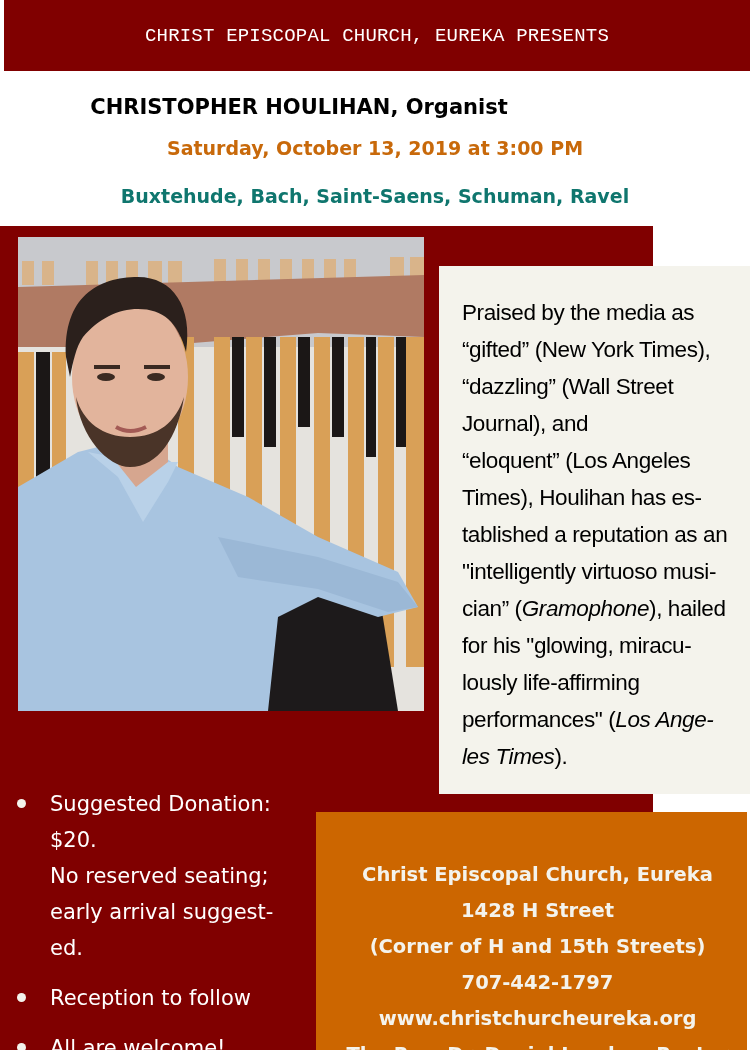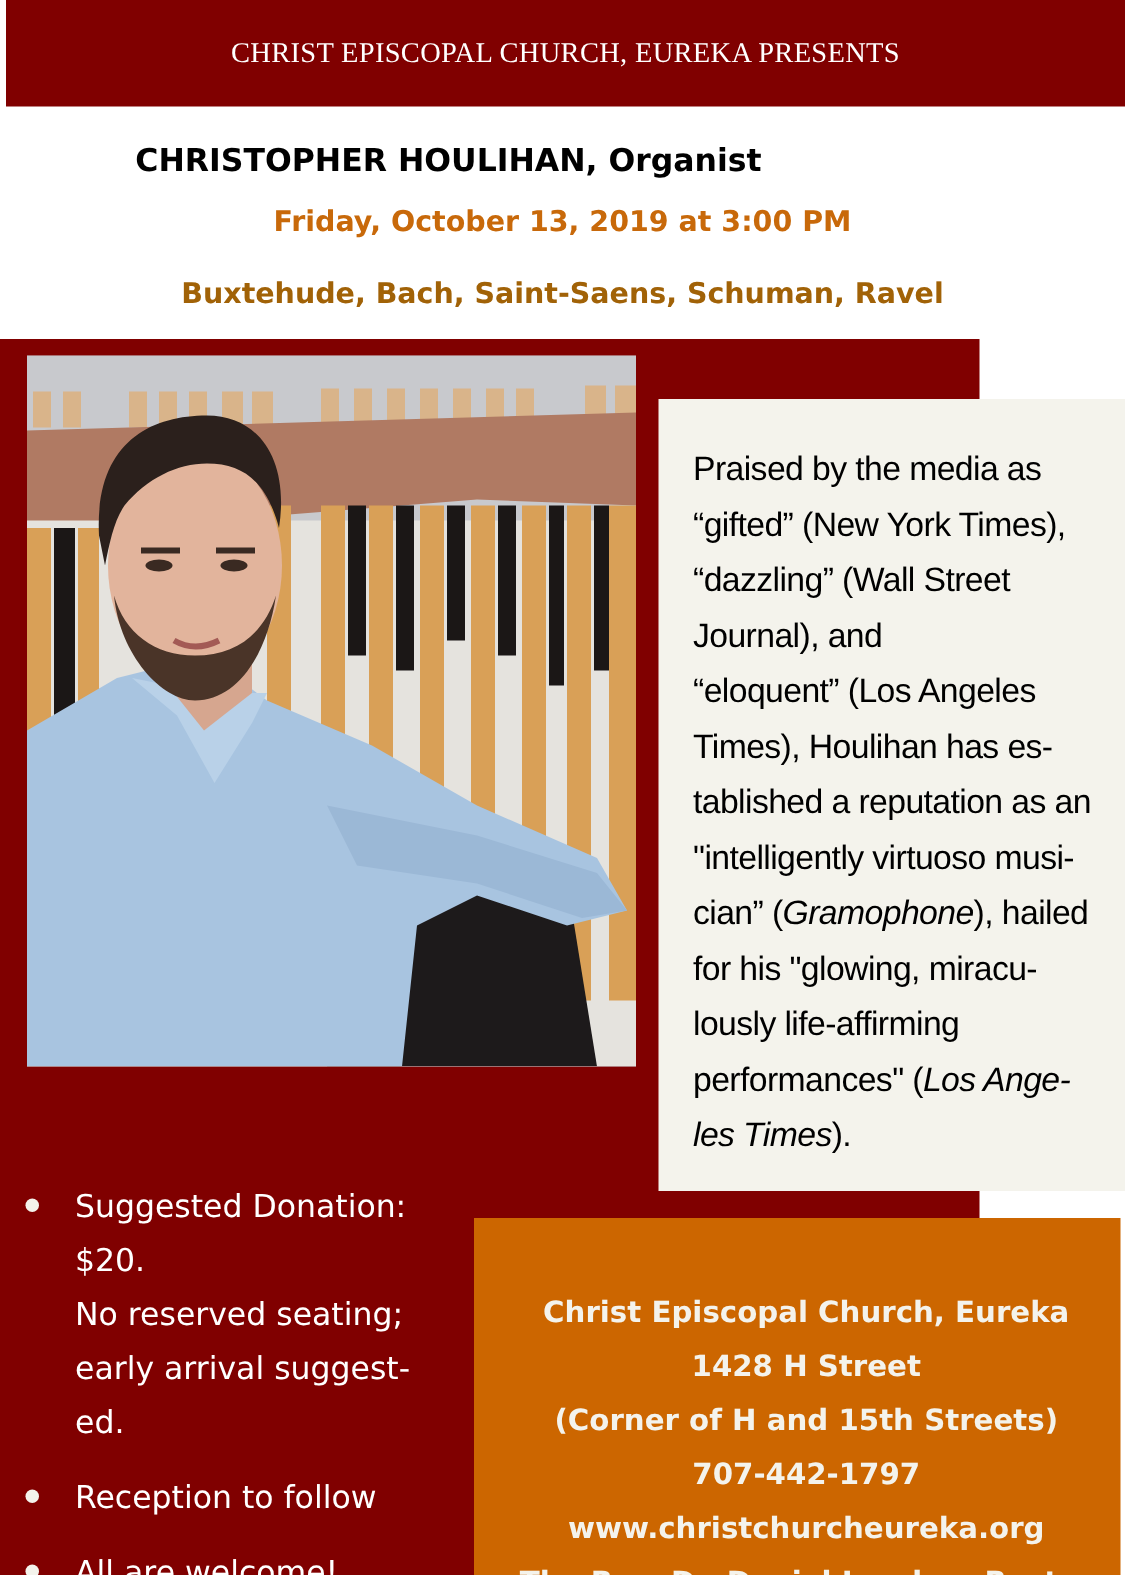--- a/index.html
+++ b/index.html
@@ -5,35 +5,35 @@
   html, body { margin: 0; padding: 0; }
   body {
     width: 750px; height: 1050px; overflow: hidden; position: relative;
     background: #ffffff;
     font-family: "DejaVu Sans", sans-serif;
   }
   .banner {
     position: absolute; left: 4px; top: 0; width: 746px; height: 71px;
     background: #800000; color: #ffffff;
     display: flex; align-items: center; justify-content: center;
-    font-family: Liberation Serif, serif; font-size: 19px; letter-spacing: 0.2px;
+    font-family: Liberation Mono, monospace; font-size: 19px; letter-spacing: 0.2px;
     font-weight: normal;
   }
   .title-block { position: absolute; left: 0; top: 71px; width: 750px; height: 155px; text-align: center; }
   .performer {
     position: absolute; left: 0; width: 598px; top: 24px;
     font-family: "DejaVu Sans", sans-serif; font-weight: bold; font-size: 21px; color: #000;
   }
   .date {
     position: absolute; left: 0; width: 750px; top: 66px;
     font-family: "DejaVu Sans", sans-serif; font-weight: bold; font-size: 19px;
   }
   .composers {
     position: absolute; left: 0; width: 750px; top: 114px;
-    font-family: "DejaVu Sans", sans-serif; font-weight: bold; font-size: 19px; color: #a16207;
+    font-family: "DejaVu Sans", sans-serif; font-weight: bold; font-size: 19px; color: #0f766e;
   }
   .main {
     position: absolute; left: 0; top: 226px; width: 653px; height: 824px;
     background: #800000;
   }
   .photo {
     position: absolute; left: 18px; top: 11px; width: 406px; height: 474px;
     overflow: hidden; background: #c9c9cc;
   }
   .photo svg { display: block; }
@@ -63,21 +63,21 @@
 </style>
 </head>
 <body>
 
 <div class="banner">
   <span>CHRIST EPISCOPAL CHURCH, EUREKA PRESENTS</span>
 </div>
 
 <div class="title-block">
   <div class="performer"><span>CHRISTOPHER HOULIHAN</span><span>, Organist</span></div>
-  <div class="date" style="color:#C8690A">Friday, October 13, 2019 at 3:00 PM</div>
+  <div class="date" style="color:#C8690A">Saturday, October 13, 2019 at 3:00 PM</div>
   <div class="composers">Buxtehude, Bach, Saint-Saens, Schuman, Ravel</div>
 </div>
 
 <div class="main">
 
   <div class="photo" title="Portrait of organist seated in front of organ pipes, wearing light blue button-down shirt">
     <svg width="406" height="474" viewBox="0 0 406 474" xmlns="http://www.w3.org/2000/svg">
       <rect x="0" y="0" width="406" height="474" fill="#c8c9cd"></rect>
 
       <g fill="#d9b48a">

